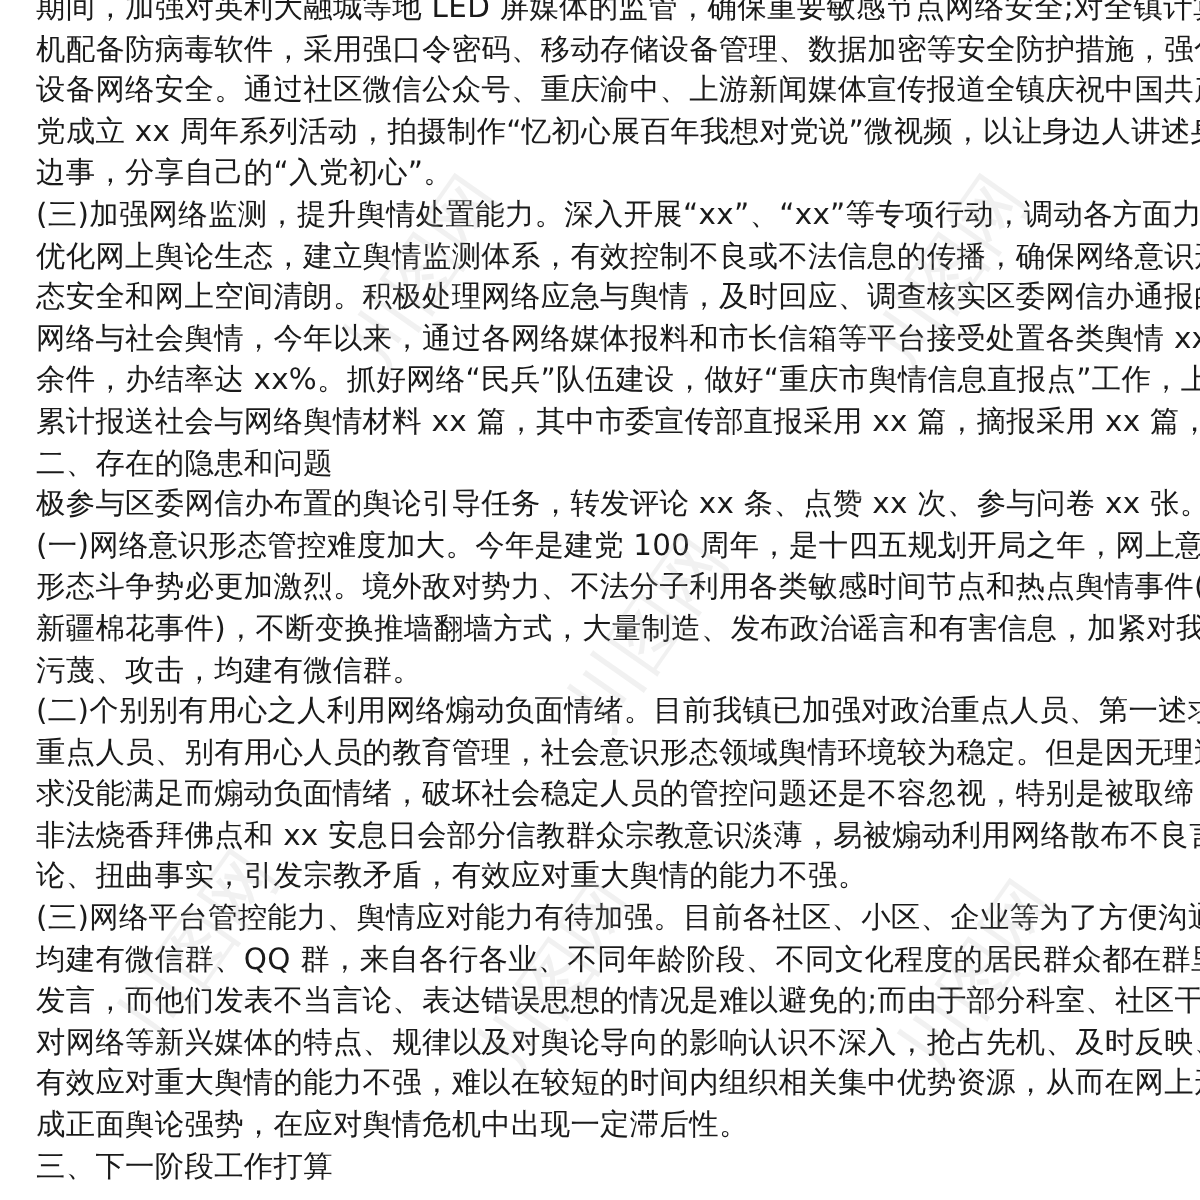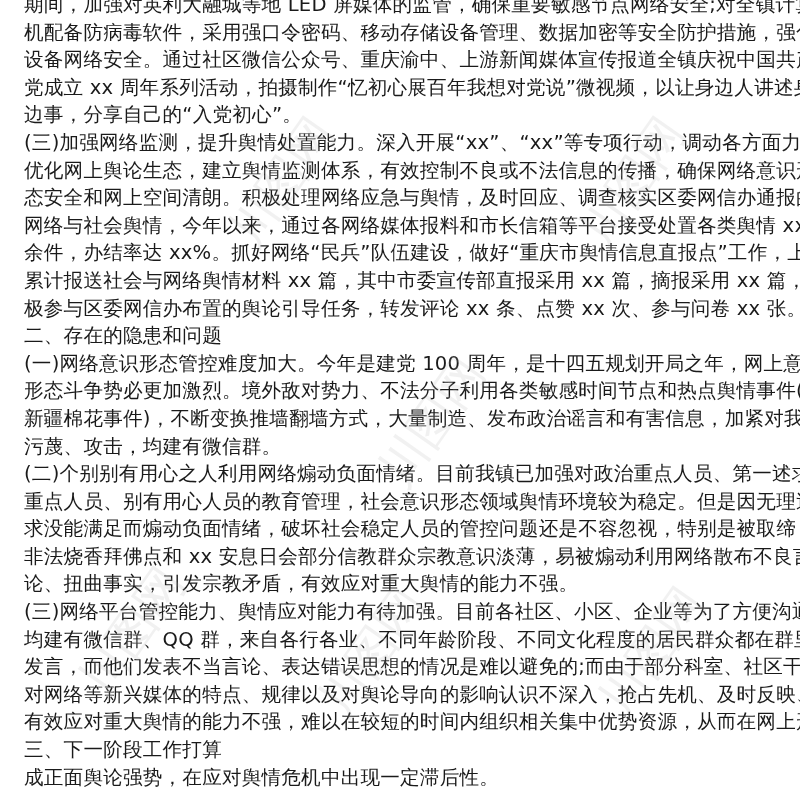--- a/index.html
+++ b/index.html
@@ -52,38 +52,38 @@
   <div class="line">机配备防病毒软件，采用强口令密码、移动存储设备管理、数据加密等安全防护措施，强化</div>
   <div class="line">设备网络安全。通过社区微信公众号、重庆渝中、上游新闻媒体宣传报道全镇庆祝中国共产</div>
   <div class="line">党成立 xx 周年系列活动，拍摄制作“忆初心展百年我想对党说”微视频，以让身边人讲述身</div>
   <div class="line last">边事，分享自己的“入党初心”。</div>
   <div class="line">(三)加强网络监测，提升舆情处置能力。深入开展“xx”、“xx”等专项行动，调动各方面力量，</div>
   <div class="line">优化网上舆论生态，建立舆情监测体系，有效控制不良或不法信息的传播，确保网络意识形</div>
   <div class="line">态安全和网上空间清朗。积极处理网络应急与舆情，及时回应、调查核实区委网信办通报的</div>
   <div class="line">网络与社会舆情，今年以来，通过各网络媒体报料和市长信箱等平台接受处置各类舆情 xx</div>
   <div class="line">余件，办结率达 xx%。抓好网络“民兵”队伍建设，做好“重庆市舆情信息直报点”工作，上半年</div>
   <div class="line">累计报送社会与网络舆情材料 xx 篇，其中市委宣传部直报采用 xx 篇，摘报采用 xx 篇，积</div>
+  <div class="line last">二、存在的隐患和问题</div>
   <div class="line last">极参与区委网信办布置的舆论引导任务，转发评论 xx 条、点赞 xx 次、参与问卷 xx 张。</div>
-  <div class="line last">二、存在的隐患和问题</div>
   <div class="line">(一)网络意识形态管控难度加大。今年是建党 100 周年，是十四五规划开局之年，网上意识</div>
   <div class="line">形态斗争势必更加激烈。境外敌对势力、不法分子利用各类敏感时间节点和热点舆情事件(如</div>
   <div class="line">新疆棉花事件)，不断变换推墙翻墙方式，大量制造、发布政治谣言和有害信息，加紧对我国</div>
   <div class="line last">污蔑、攻击，均建有微信群。</div>
   <div class="line">(二)个别别有用心之人利用网络煽动负面情绪。目前我镇已加强对政治重点人员、第一述求</div>
   <div class="line">重点人员、别有用心人员的教育管理，社会意识形态领域舆情环境较为稳定。但是因无理述</div>
   <div class="line">求没能满足而煽动负面情绪，破坏社会稳定人员的管控问题还是不容忽视，特别是被取缔 xx</div>
   <div class="line">非法烧香拜佛点和 xx 安息日会部分信教群众宗教意识淡薄，易被煽动利用网络散布不良言</div>
   <div class="line last">论、扭曲事实，引发宗教矛盾，有效应对重大舆情的能力不强。</div>
   <div class="line">(三)网络平台管控能力、舆情应对能力有待加强。目前各社区、小区、企业等为了方便沟通</div>
   <div class="line">均建有微信群、QQ 群，来自各行各业、不同年龄阶段、不同文化程度的居民群众都在群里</div>
   <div class="line">发言，而他们发表不当言论、表达错误思想的情况是难以避免的;而由于部分科室、社区干部</div>
   <div class="line">对网络等新兴媒体的特点、规律以及对舆论导向的影响认识不深入，抢占先机、及时反映、</div>
   <div class="line">有效应对重大舆情的能力不强，难以在较短的时间内组织相关集中优势资源，从而在网上形</div>
+  <div class="line last">成正面舆论强势，在应对舆情危机中出现一定滞后性。</div>
   <div class="line last">三、下一阶段工作打算</div>
-  <div class="line last">成正面舆论强势，在应对舆情危机中出现一定滞后性。</div>
 </div>
 
 <div class="watermark" style="left:210px;top:150px;">川图网</div>
 <div class="watermark" style="left:560px;top:150px;">川图网</div>
 <div class="watermark" style="left:360px;top:390px;">川图网</div>
 <div class="watermark" style="left:60px;top:600px;">川图网</div>
 <div class="watermark" style="left:300px;top:620px;">川图网</div>
 <div class="watermark" style="left:580px;top:620px;">川图网</div>
 
 </body></html>

